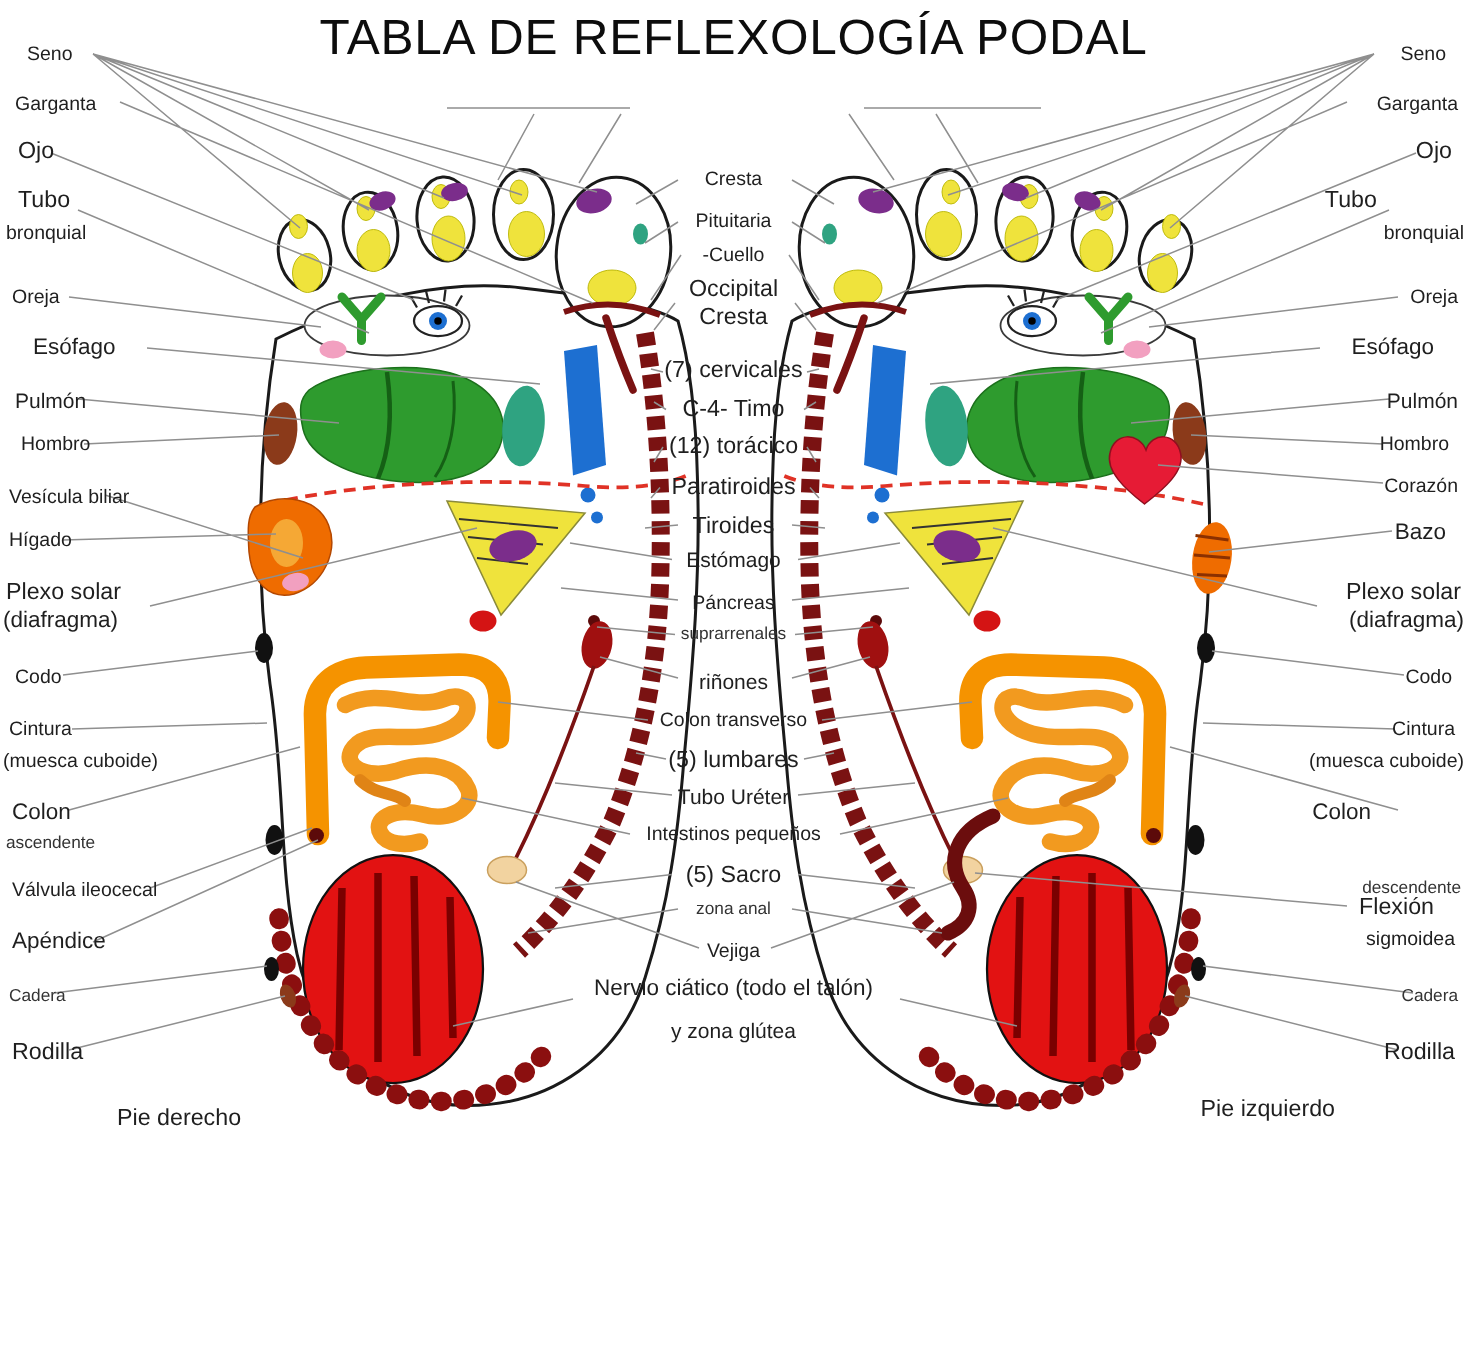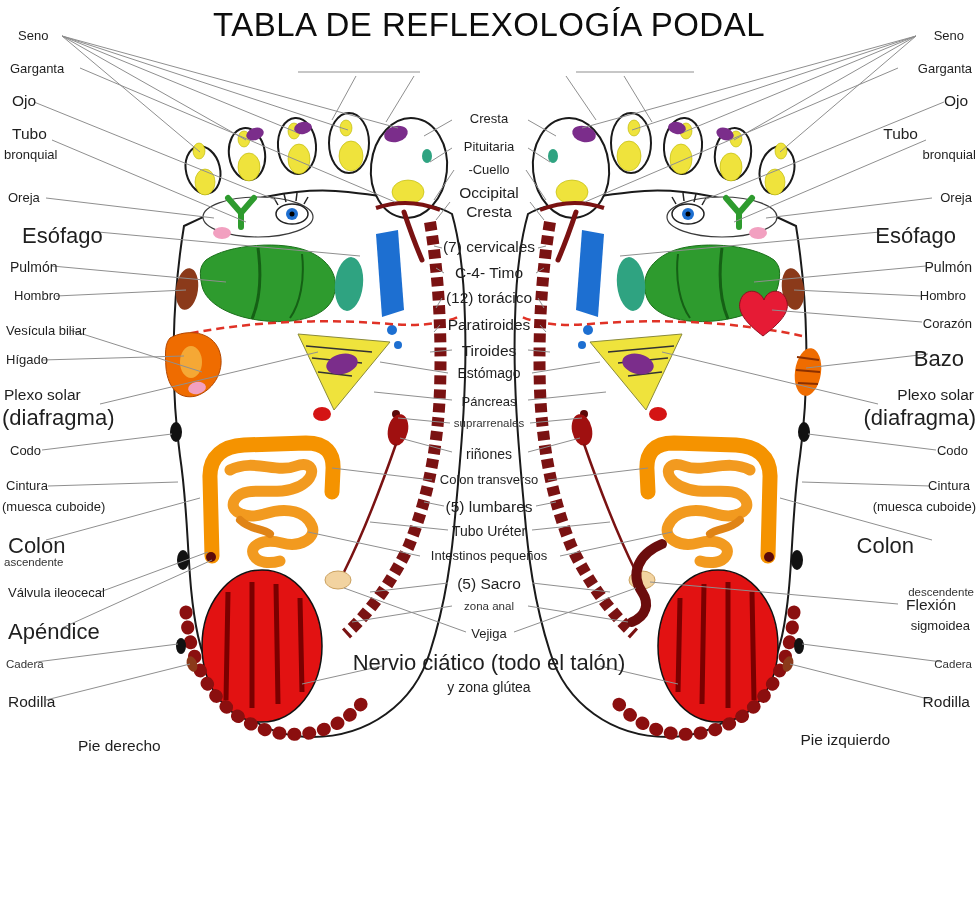--- a/index.html
+++ b/index.html
@@ -7,21 +7,21 @@
          font-family:"Liberation Sans", sans-serif;color:var(--text_dark,#1a1a1a);}
   .title{position:absolute;top:6px;left:0;width:100%;text-align:center;font-size:33px;
          letter-spacing:.5px;color:#0d0d0d;z-index:3;}
   .subtitle{position:absolute;top:57px;left:0;width:100%;text-align:center;font-size:16px;
          color:#222;z-index:3;}
   .lbl{position:absolute;white-space:nowrap;z-index:3;color:#1f1f1f;}
   .xs{font-size:11.5px;color:#333;}
   .s{font-size:13px;}
   .sm{font-size:14px;}
   .m{font-size:15.5px;}
-  .l{font-size:22px;}
+  .l{font-size:15px;}
   .c{left:50%;transform:translateX(-50%);}
   .diagram-svg{position:absolute;top:0;left:0;z-index:1;}
   .footer{position:absolute;top:793px;left:0;width:958px;padding:0 10px;text-align:center;
           font-size:22.5px;line-height:1.47;color:#0a0a0a;z-index:3;}
 </style>
 </head>
 <body>
 
 <div class="stage">
 

